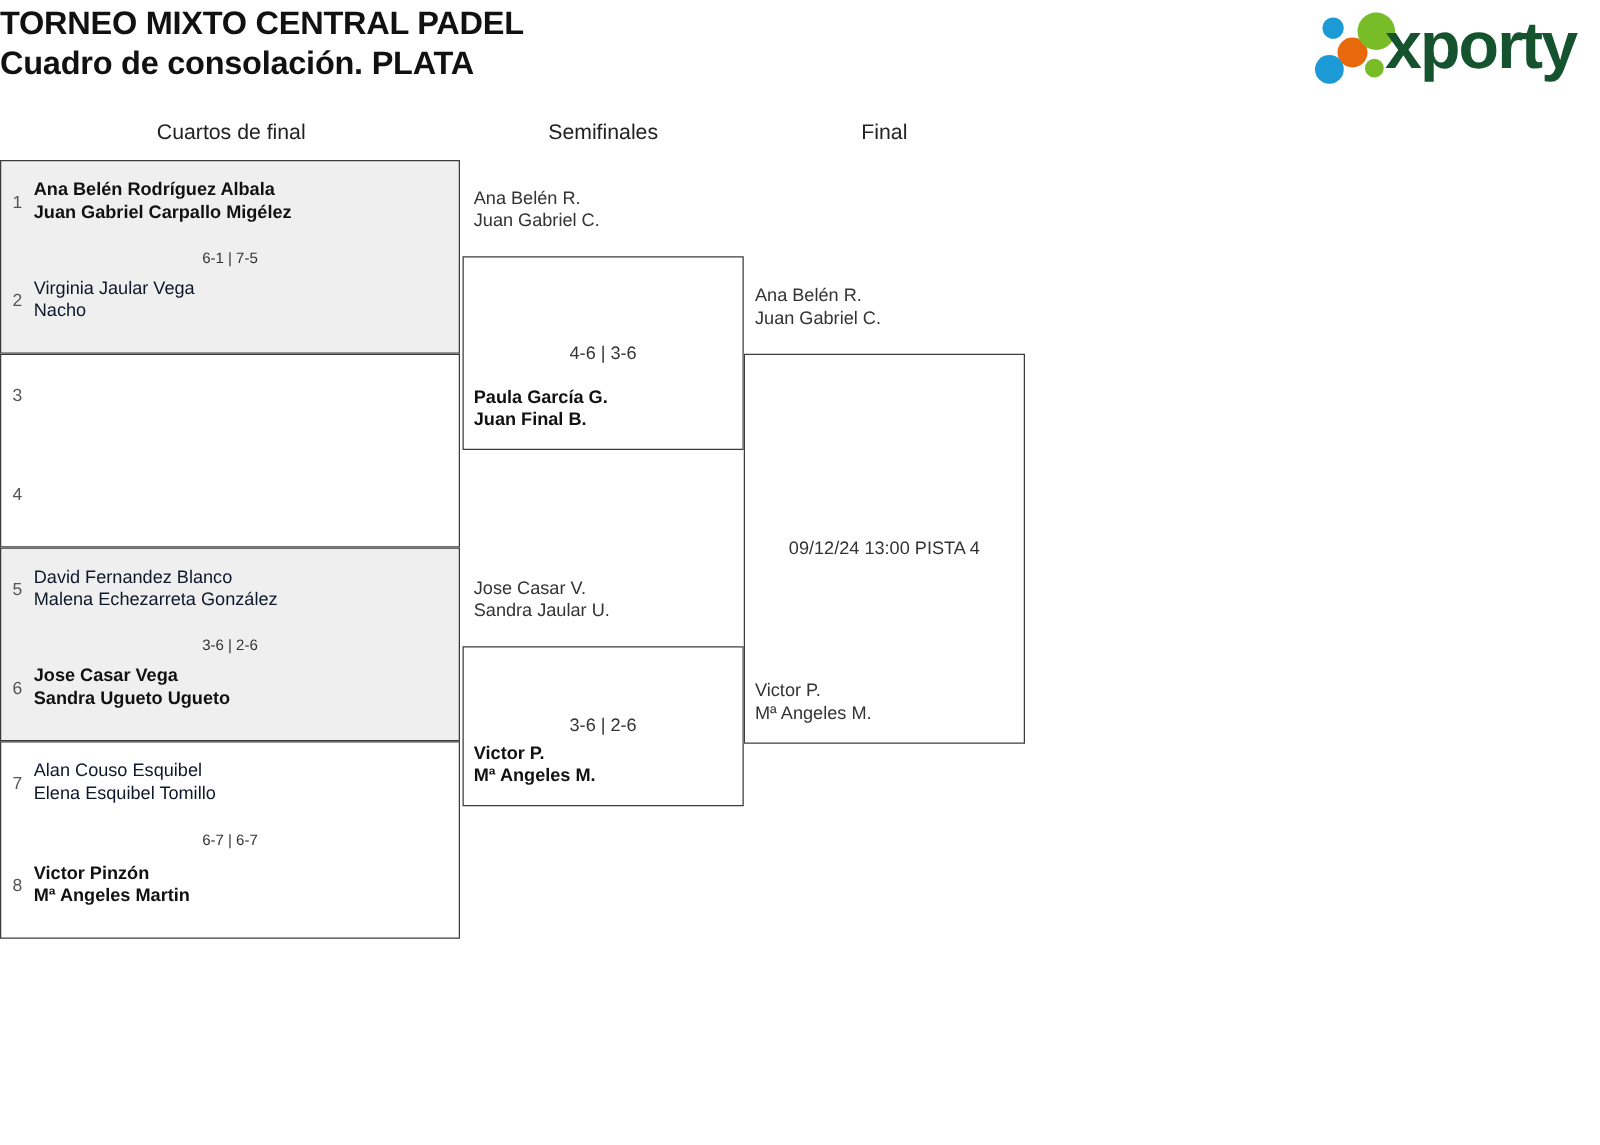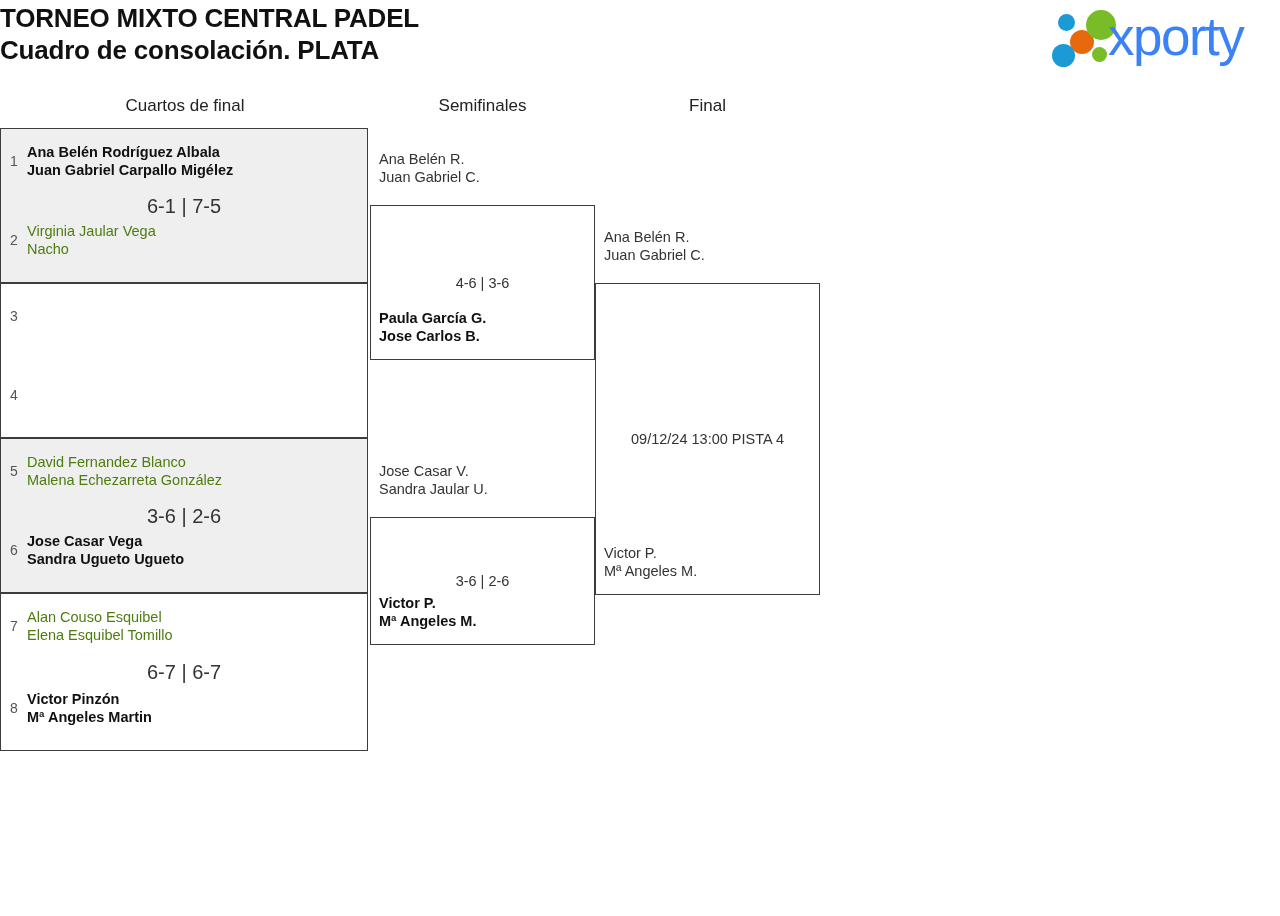--- a/index.html
+++ b/index.html
@@ -49,22 +49,22 @@
   #dot-blue-small   { left: 8px;  top: 6px;  width: 17px; height: 17px; background: #1b9ad6; }
   #dot-orange       { left: 20px; top: 22px; width: 24px; height: 24px; background: #e8690b; }
   #dot-blue-large   { left: 2px;  top: 36px; width: 23px; height: 23px; background: #1b9ad6; }
   #dot-green-large  { left: 36px; top: 2px;  width: 30px; height: 30px; background: #78bc27; }
   #dot-green-small  { left: 42px; top: 39px; width: 15px; height: 15px; background: #78bc27; }
   #logo-wordmark {
     position: absolute;
     left: 58px; top: 0px;
     font-size: 53px;
     line-height: 62px;
-    font-weight: normal;
-    color: #3b82f6;
+    font-weight: bold;
+    color: #14532d;
     letter-spacing: -1.5px;
   }
 
   
   .round-header {
     position: absolute;
     top: 96px;
     font-size: 17px;
     color: #222222;
     text-align: center;
@@ -110,34 +110,34 @@
     width: 26px;
     flex: 0 0 26px;
     text-align: center;
     font-size: 14px;
     color: #555555;
     line-height: 36px;
   }
   .team-names {
     font-size: 14.5px;
     line-height: 18px;
-    color: #4d7c0f;
+    color: #0f172a;
     white-space: nowrap;
   }
   .team.winner .team-names { font-weight: bold; color: #111111; }
   .player { display: block; }
 
   .qf-score {
     position: absolute;
     left: 0;
     top: 50%;
     transform: translateY(-50%);
     width: 100%;
     text-align: center;
-    font-size: 20px;
+    font-size: 12px;
     color: #333333;
   }
 
   
   .sf-match {
     position: absolute;
     left: 370px;
     width: 225px;
     border: 1px solid #3c3c3c;
     box-sizing: border-box;
@@ -291,21 +291,21 @@
   </div>
 
   <div class="sf-match" id="sf-match-1">
     <div class="adv-team adv-top">
       <span class="player">Ana Belén R.</span>
       <span class="player">Juan Gabriel C.</span>
     </div>
     <div class="sf-score">4-6 | 3-6</div>
     <div class="adv-team adv-bottom winner">
       <span class="player">Paula García G.</span>
-      <span class="player">Jose Carlos B.</span>
+      <span class="player">Juan Final B.</span>
     </div>
   </div>
 
   <div class="sf-match" id="sf-match-2">
     <div class="adv-team adv-top">
       <span class="player">Jose Casar V.</span>
       <span class="player">Sandra Jaular U.</span>
     </div>
     <div class="sf-score">3-6 | 2-6</div>
     <div class="adv-team adv-bottom winner">

